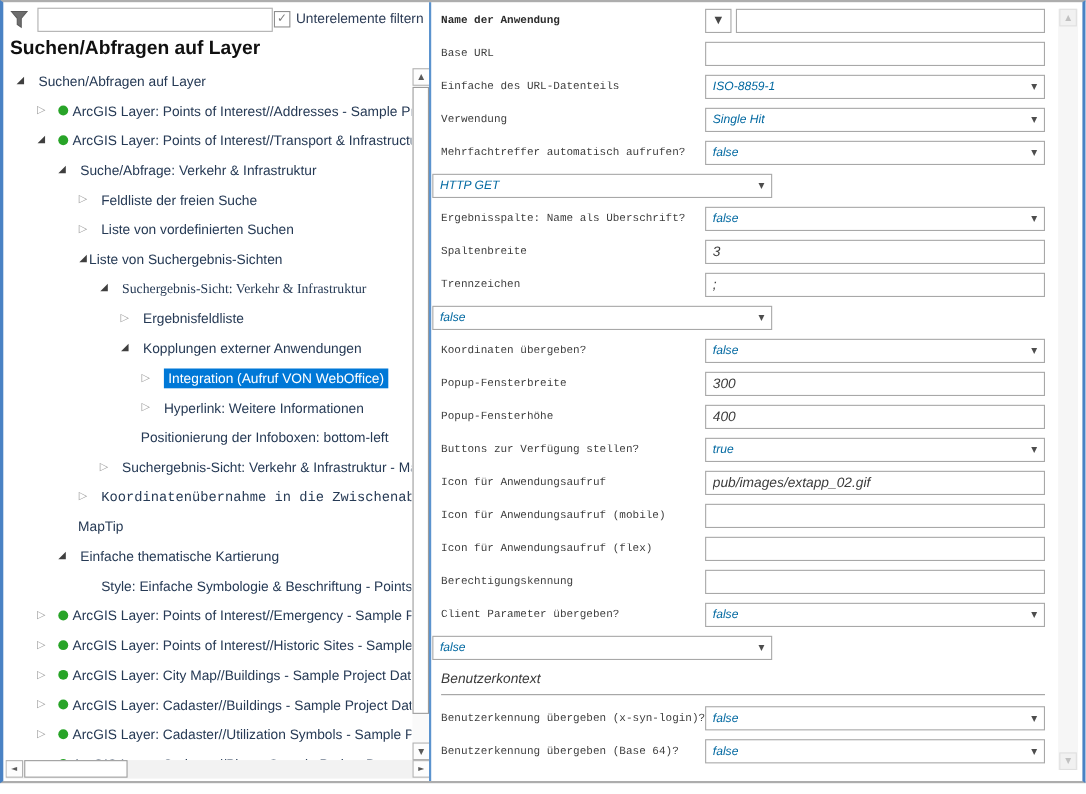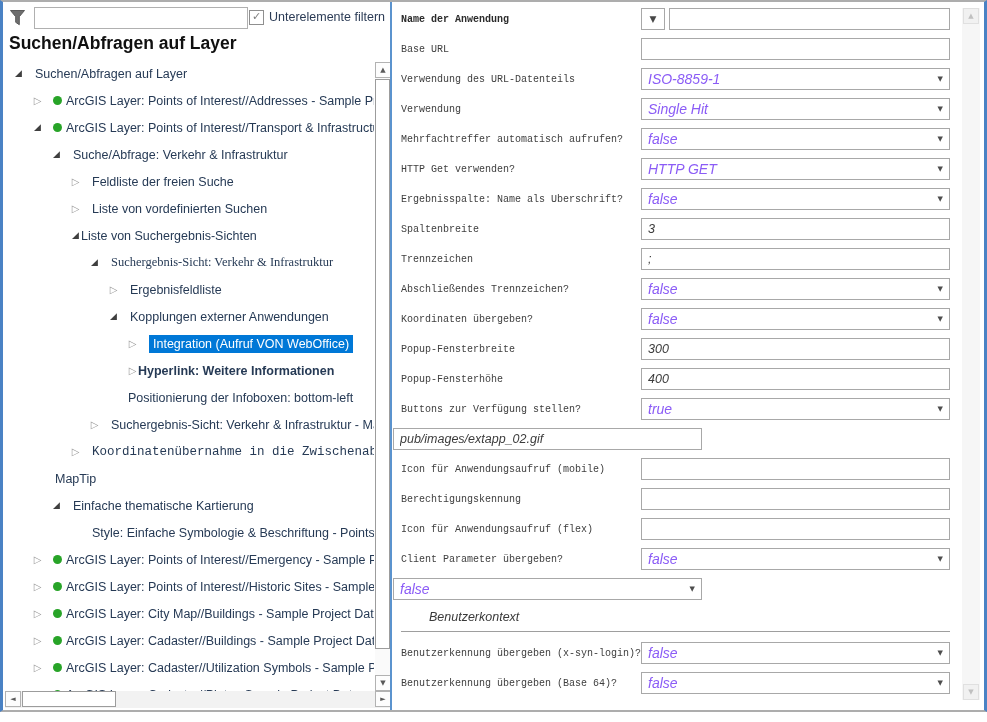--- a/index.html
+++ b/index.html
@@ -38,29 +38,29 @@
   .tree-hscroll .thumb{position:absolute;left:17px;top:0;width:94px;height:16px;background:#ffffff;border:1px solid #9c9c9c;box-sizing:border-box;}
   
   .splitter{position:absolute;left:387px;top:0;width:2px;height:708px;background:#5b93ce;}
   
   .right-panel{position:absolute;left:390px;top:0;width:591px;height:708px;padding-top:2px;box-sizing:border-box;}
   .frow{display:flex;align-items:center;height:30px;}
   .flabel{flex:none;width:248px;padding-left:8px;font-size:10px;color:#3e3e3e;box-sizing:border-box;white-space:nowrap;overflow:hidden;font-family:Liberation Mono, monospace;}
   .flabel.b{font-weight:bold;color:#2b2b2b;}
   .ffield{flex:none;width:309px;height:22px;box-sizing:border-box;display:flex;align-items:center;}
   .combo{width:100%;height:22px;border:1px solid #a8a8a8;background:#fff;display:flex;align-items:center;box-sizing:border-box;padding:0 6px;cursor:default;}
-  .combo .val{flex:1;font-size:14px;font-style:italic;color:#8b5cf6;white-space:nowrap;overflow:hidden;}
+  .combo .val{flex:1;font-size:11px;font-style:italic;color:#0369a1;white-space:nowrap;overflow:hidden;}
   .combo .arrow{flex:none;font-family:"DejaVu Sans",sans-serif;font-size:7px;color:#4d4d4d;margin-left:4px;}
   input.fin{width:100%;height:22px;border:1px solid #a8a8a8;background:#fff;box-sizing:border-box;padding:0 6px;outline:none;
     font-family:"Liberation Sans",sans-serif;font-size:12.5px;font-style:italic;color:#3c3c3c;}
   .dd-btn{flex:none;width:24px;height:22px;border:1px solid #a8a8a8;background:#fff;box-sizing:border-box;
     display:flex;align-items:center;justify-content:center;margin-right:4px;cursor:default;}
   .dd-btn .g{font-family:"DejaVu Sans",sans-serif;font-size:9px;color:#474747;line-height:1;}
   .fsection{height:34px;position:relative;}
-  .fsection .stext{position:absolute;left:36px;top:6px;font-size:12.5px;font-style:italic;color:#3a3a3a;}
+  .fsection .stext{position:absolute;left:8px;top:6px;font-size:12.5px;font-style:italic;color:#3a3a3a;}
   .fsection .sline{position:absolute;left:8px;top:27px;width:549px;border-bottom:1px solid #9e9e9e;}
   
   .panel-scroll{position:absolute;right:4px;top:6px;width:18px;height:692px;background:#f6f6f6;}
   .panel-scroll .pbtn{position:absolute;left:1px;width:16px;height:16px;background:#f1f1f1;border:1px solid #e0e0e0;
     display:flex;align-items:center;justify-content:center;box-sizing:border-box;}
   .panel-scroll .pbtn .g{font-family:"DejaVu Sans",sans-serif;font-size:7px;color:#c0c0c0;line-height:1;}
   .panel-scroll .up{top:0;}
   .panel-scroll .down{bottom:0;}
 </style>
 </head>
@@ -122,35 +122,35 @@
           <div class="trow">
             <span class="expander exp" style="margin-left: 103px;">◢</span>
             <span class="tlabel" style="margin-left: 11px;">Kopplungen externer Anwendungen</span>
           </div>
           <div class="trow">
             <span class="expander col" style="margin-left: 122px;">▷</span>
             <span class="tlabel sel" style="margin-left: 11px; text-align: center;">Integration (Aufruf VON WebOffice)</span>
           </div>
           <div class="trow">
             <span class="expander col" style="margin-left: 122px;">▷</span>
-            <span class="tlabel" style=" font-weight: bold;">Hyperlink: Weitere Informationen</span>
+            <span class="tlabel" style="margin-left: 11px;">Hyperlink: Weitere Informationen</span>
           </div>
           <div class="trow">
             <span class="tlabel" style="margin-left: 123px;">Positionierung der Infoboxen: bottom-left</span>
           </div>
           <div class="trow">
             <span class="expander col" style="margin-left: 84px;">▷</span>
             <span class="tlabel" style="margin-left: 11px;">Suchergebnis-Sicht: Verkehr &amp; Infrastruktur - Map</span>
           </div>
           <div class="trow">
             <span class="expander col" style="margin-left: 65px;">▷</span>
             <span class="tlabel" style="margin-left: 11px; font-family: Liberation Mono, monospace;">Koordinatenübernahme in die Zwischenablage</span>
           </div>
           <div class="trow">
-            <span class="tlabel" style="margin-left: 50px;">MapTip</span>
+            <span class="tlabel" style="margin-left: 66px;">MapTip</span>
           </div>
           <div class="trow">
             <span class="expander exp" style="margin-left: 46px;">◢</span>
             <span class="tlabel" style="margin-left: 11px;">Einfache thematische Kartierung</span>
           </div>
           <div class="trow">
             <span class="tlabel" style="margin-left: 87px;">Style: Einfache Symbologie &amp; Beschriftung - Points of</span>
           </div>
           <div class="trow">
             <span class="expander col" style="margin-left: 27px;">▷</span>
@@ -219,21 +219,21 @@
             <input class="fin" value="" style="">
           </div>
         </div>
         <div class="frow">
           <div class="flabel">Base URL</div>
           <div class="ffield">
             <input class="fin" value="" style="">
           </div>
         </div>
         <div class="frow">
-          <div class="flabel">Verwendung des URL-Datenteils</div>
+          <div class="flabel">Einfache des URL-Datenteils</div>
           <div class="ffield">
             <div class="combo">
               <span class="val">ISO-8859-1</span>
               <span class="arrow">▼</span>
             </div>
           </div>
         </div>
         <div class="frow">
           <div class="flabel">Verwendung</div>
           <div class="ffield">
@@ -246,21 +246,20 @@
         <div class="frow">
           <div class="flabel">Mehrfachtreffer automatisch aufrufen?</div>
           <div class="ffield">
             <div class="combo">
               <span class="val">false</span>
               <span class="arrow">▼</span>
             </div>
           </div>
         </div>
         <div class="frow">
-          <div class="flabel">HTTP Get verwenden?</div>
           <div class="ffield">
             <div class="combo">
               <span class="val">HTTP GET</span>
               <span class="arrow">▼</span>
             </div>
           </div>
         </div>
         <div class="frow">
           <div class="flabel">Ergebnisspalte: Name als Überschrift?</div>
           <div class="ffield">
@@ -276,21 +275,20 @@
             <input class="fin" value="3" style="">
           </div>
         </div>
         <div class="frow">
           <div class="flabel">Trennzeichen</div>
           <div class="ffield">
             <input class="fin" value=";" style="">
           </div>
         </div>
         <div class="frow">
-          <div class="flabel">Abschließendes Trennzeichen?</div>
           <div class="ffield">
             <div class="combo">
               <span class="val">false</span>
               <span class="arrow">▼</span>
             </div>
           </div>
         </div>
         <div class="frow">
           <div class="flabel">Koordinaten übergeben?</div>
           <div class="ffield">
@@ -315,38 +313,39 @@
         <div class="frow">
           <div class="flabel">Buttons zur Verfügung stellen?</div>
           <div class="ffield">
             <div class="combo">
               <span class="val">true</span>
               <span class="arrow">▼</span>
             </div>
           </div>
         </div>
         <div class="frow">
+          <div class="flabel">Icon für Anwendungsaufruf</div>
           <div class="ffield">
             <input class="fin" value="pub/images/extapp_02.gif" style="">
           </div>
         </div>
         <div class="frow">
           <div class="flabel">Icon für Anwendungsaufruf (mobile)</div>
           <div class="ffield">
             <input class="fin" value="" style="">
           </div>
         </div>
         <div class="frow">
+          <div class="flabel">Icon für Anwendungsaufruf (flex)</div>
+          <div class="ffield">
+            <input class="fin" value="" style="">
+          </div>
+        </div>
+        <div class="frow">
           <div class="flabel">Berechtigungskennung</div>
-          <div class="ffield">
-            <input class="fin" value="" style="">
-          </div>
-        </div>
-        <div class="frow">
-          <div class="flabel">Icon für Anwendungsaufruf (flex)</div>
           <div class="ffield">
             <input class="fin" value="" style="">
           </div>
         </div>
         <div class="frow">
           <div class="flabel">Client Parameter übergeben?</div>
           <div class="ffield">
             <div class="combo">
               <span class="val">false</span>
               <span class="arrow">▼</span>

